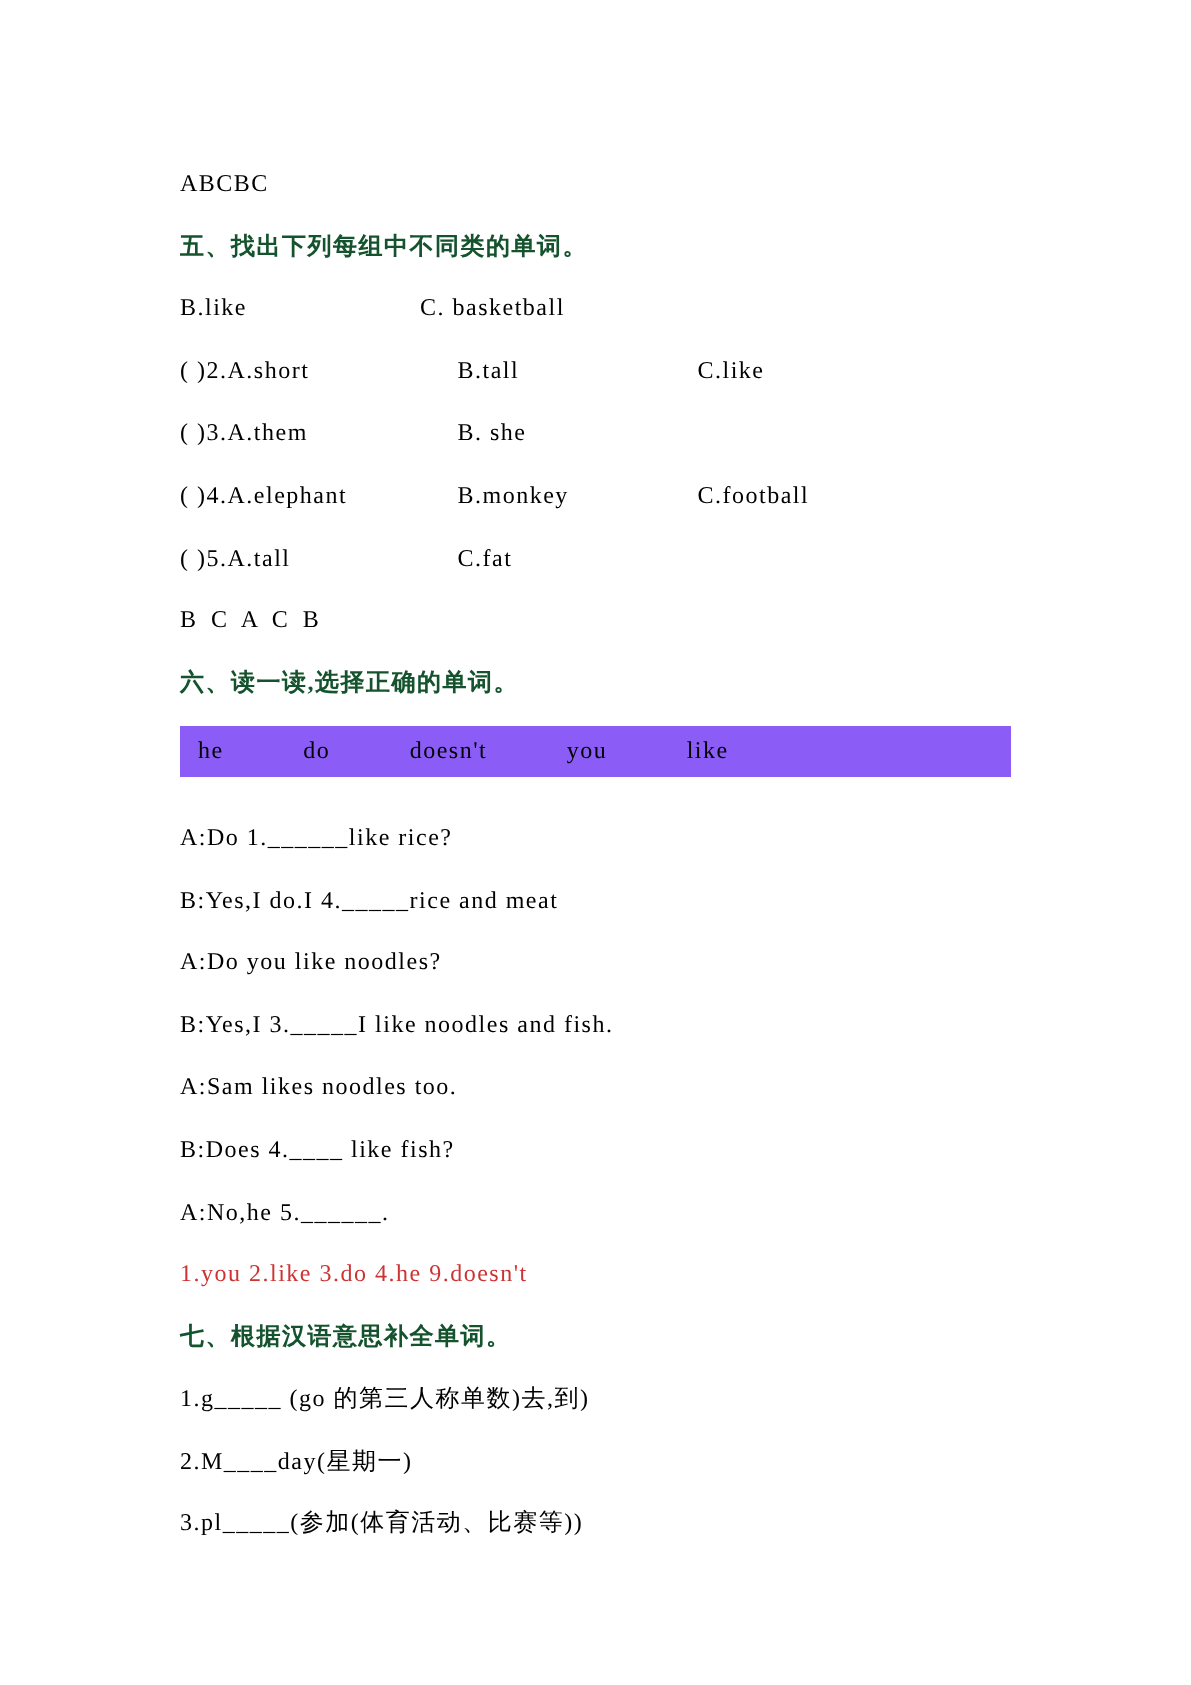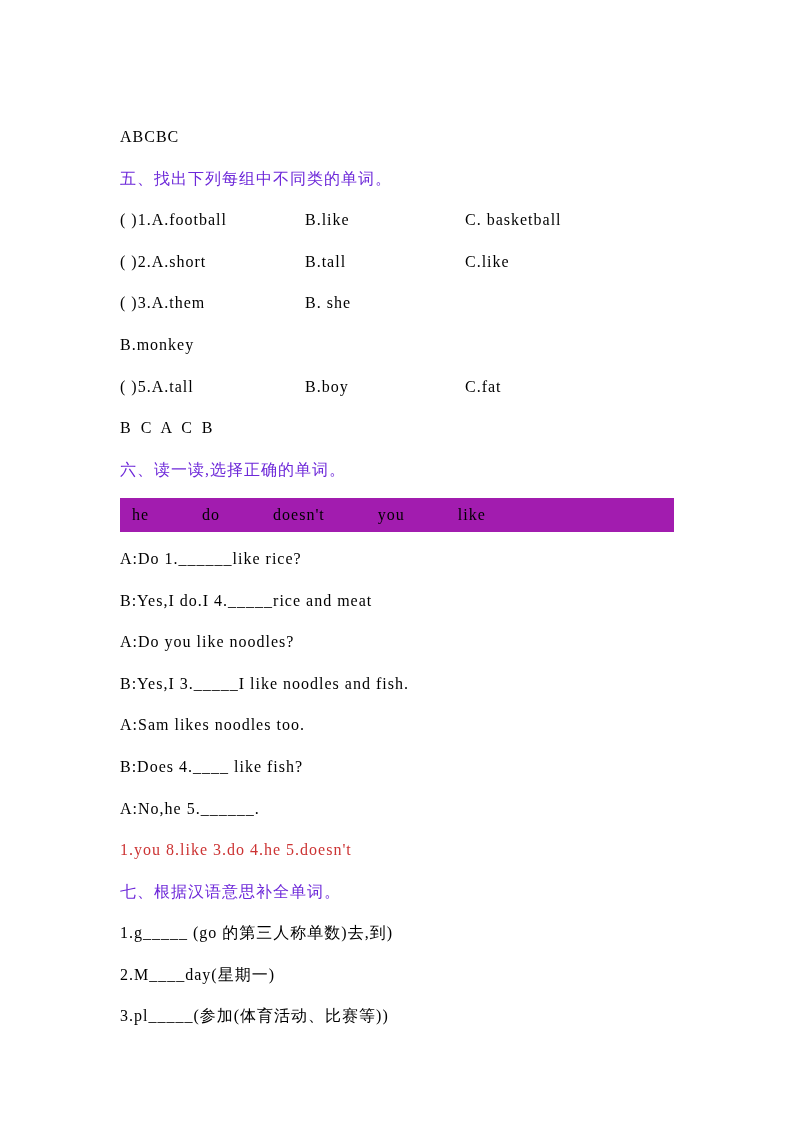--- a/index.html
+++ b/index.html
@@ -12,83 +12,83 @@
       font-size: 16px;
       line-height: 1.6;
       padding: 110px 120px 60px 120px;
       width: 794px;
       color: #000;
       background: #fff;
     }
     .line {
       margin-bottom: 16px;
       letter-spacing: 1px;
-      margin-top: 14px;
     }
     .chinese-heading {
-      color: #6d28d9;
+      color: #14532d;
+      font-weight: bold;
     }
     .question-row {
       display: flex;
       margin-bottom: 16px;
       letter-spacing: 1px;
     }
     .q-number {
       width: 185px;
     }
     .q-optb {
       width: 160px;
     }
     .q-optc {
       flex: 1;
     }
     .answer-key {
       letter-spacing: 3px;
     }
     .word-bank {
-      background: #a21caf;
+      background: #8b5cf6;
       padding: 4px 12px;
-      margin-bottom: 8px;
+      margin-bottom: 28px;
       letter-spacing: 1px;
       color: #000;
     }
     .word-bank span {
       margin-right: 48px;
     }
     .red-answer {
       color: #cc3333;
     }
   </style>
 </head>
 <body>
 
 <div class="line">ABCBC</div>
 
 <div class="line chinese-heading">五、找出下列每组中不同类的单词。</div>
 
 <div class="question-row">
-  <span class="q-number">( )1.A.football</span>
   <span class="q-optb">B.like</span>
   <span class="q-optc">C. basketball</span>
 </div>
 <div class="question-row">
   <span class="q-number">( )2.A.short</span>
   <span class="q-optb">B.tall</span>
   <span class="q-optc">C.like</span>
 </div>
 <div class="question-row">
   <span class="q-number">( )3.A.them</span>
   <span class="q-optb">B. she</span>
 </div>
 <div class="question-row">
+  <span class="q-number">( )4.A.elephant</span>
   <span class="q-optb">B.monkey</span>
+  <span class="q-optc">C.football</span>
 </div>
 <div class="question-row">
   <span class="q-number">( )5.A.tall</span>
-  <span class="q-optb">B.boy</span>
   <span class="q-optc">C.fat</span>
 </div>
 
 <div class="line answer-key">B C A C B</div>
 
 <div class="line chinese-heading">六、读一读,选择正确的单词。</div>
 
 <div class="word-bank">
   <span>he</span>
   <span>do</span>
@@ -98,19 +98,19 @@
 </div>
 
 <div class="line">A:Do  1.______like rice?</div>
 <div class="line">B:Yes,I do.I 4._____rice and meat</div>
 <div class="line">A:Do you like noodles?</div>
 <div class="line">B:Yes,I 3._____I like noodles and fish.</div>
 <div class="line">A:Sam likes noodles too.</div>
 <div class="line">B:Does 4.____ like fish?</div>
 <div class="line">A:No,he 5.______.</div>
 
-<div class="line red-answer">1.you  8.like  3.do 4.he  5.doesn't</div>
+<div class="line red-answer">1.you  2.like  3.do 4.he  9.doesn't</div>
 
 <div class="line chinese-heading">七、根据汉语意思补全单词。</div>
 
 <div class="line">1.g_____ (go 的第三人称单数)去,到)</div>
 <div class="line">2.M____day(星期一)</div>
 <div class="line">3.pl_____(参加(体育活动、比赛等))</div>
 
 </body></html>

